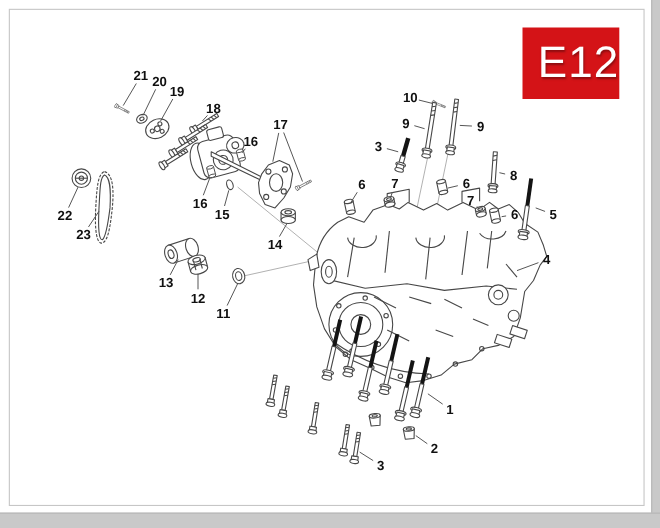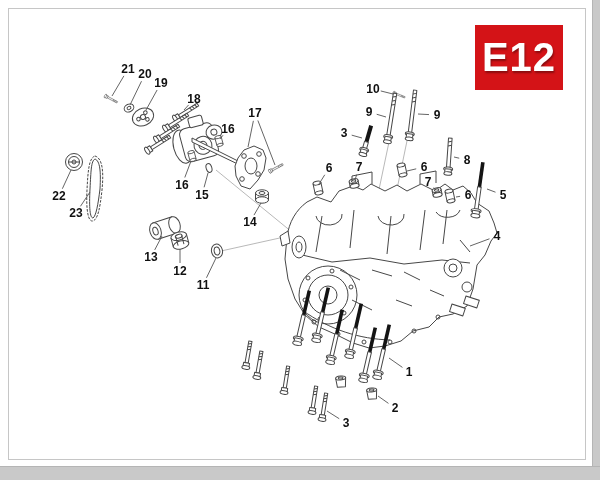--- a/index.html
+++ b/index.html
@@ -9,22 +9,22 @@
   }
   .edge-right{position:absolute;top:0;right:0;width:7px;height:100%;
     background:#c9c9c9;border-left:1px solid #b5b5b5}
   .edge-bottom{position:absolute;left:0;bottom:0;width:100%;height:13px;
     background:#c9c9c9;border-top:1px solid #b5b5b5}
   .frame{position:absolute;left:8px;top:8px;width:576px;height:450px;
     border:1px solid #c6c6c6;pointer-events:none}
   .badge{
     position:absolute;left:475px;top:25px;width:88px;height:65px;
     background:var(--badge-bg,#d41317);color:var(--badge-fg,#ffffff);
-    display:flex;align-items:center;justify-content:center;
-    font-weight:bold;font-size:40px;letter-spacing:1px;
+    display:flex;align-items:center;justify-content:flex-end;
+    font-weight:normal;font-size:40px;letter-spacing:1px;
     text-shadow:1px 2px 2px rgba(0,0,0,.35);
   }
   svg.diagram{position:absolute;left:0;top:0}
   svg.diagram .part{stroke:#474747;stroke-width:1;fill:none;stroke-linejoin:round}
   svg.diagram .wpart{stroke:#474747;stroke-width:1;fill:#ffffff;stroke-linejoin:round}
   svg.diagram .thread{fill:#141414;stroke:none}
   svg.diagram .faint{stroke:#9a9a9a;stroke-width:0.7;fill:none}
   text.callout{font-family:"Liberation Sans",sans-serif;font-weight:bold;
     font-size:12px;fill:#101010}
   line.leader{stroke:#545454;stroke-width:0.9}

